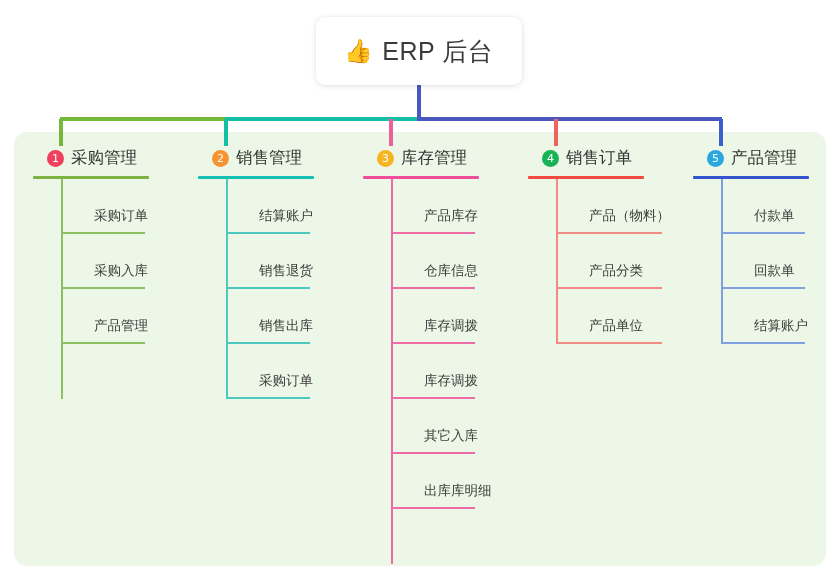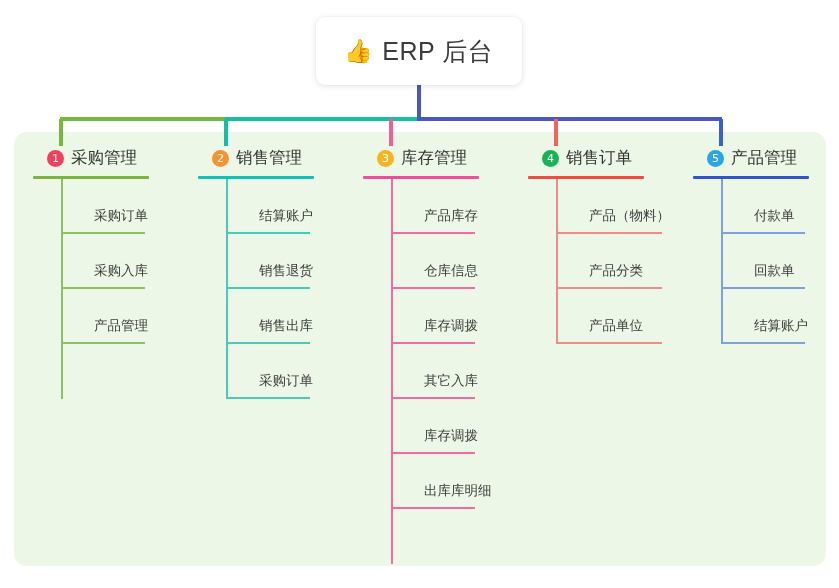--- a/index.html
+++ b/index.html
@@ -220,25 +220,25 @@
           </div>
           <div class="leaf">
             <span class="leaf-label">仓库信息</span>
             <div class="leaf-rule" style="width: 84px; background: rgb(239, 107, 165);"></div>
           </div>
           <div class="leaf">
             <span class="leaf-label">库存调拨</span>
             <div class="leaf-rule" style="width: 84px; background: rgb(239, 107, 165);"></div>
           </div>
           <div class="leaf">
+            <span class="leaf-label">库存调拨</span>
+            <div class="leaf-rule" style="width: 84px; background: rgb(239, 107, 165);"></div>
+          </div>
+          <div class="leaf">
             <span class="leaf-label">其它入库</span>
-            <div class="leaf-rule" style="width: 84px; background: rgb(239, 107, 165);"></div>
-          </div>
-          <div class="leaf">
-            <span class="leaf-label">库存调拨</span>
             <div class="leaf-rule" style="width: 84px; background: rgb(239, 107, 165);"></div>
           </div>
           <div class="leaf">
             <span class="leaf-label">出库库明细</span>
             <div class="leaf-rule" style="width: 84px; background: rgb(239, 107, 165);"></div>
           </div>
         </div>
       </div>
       <div class="column" style="left: 528px;">
         <div class="col-head">

